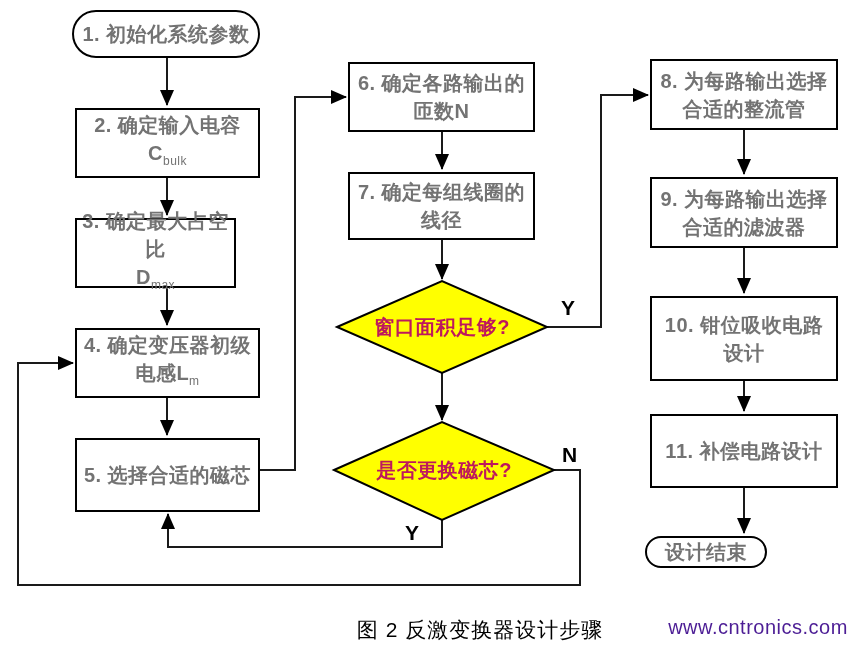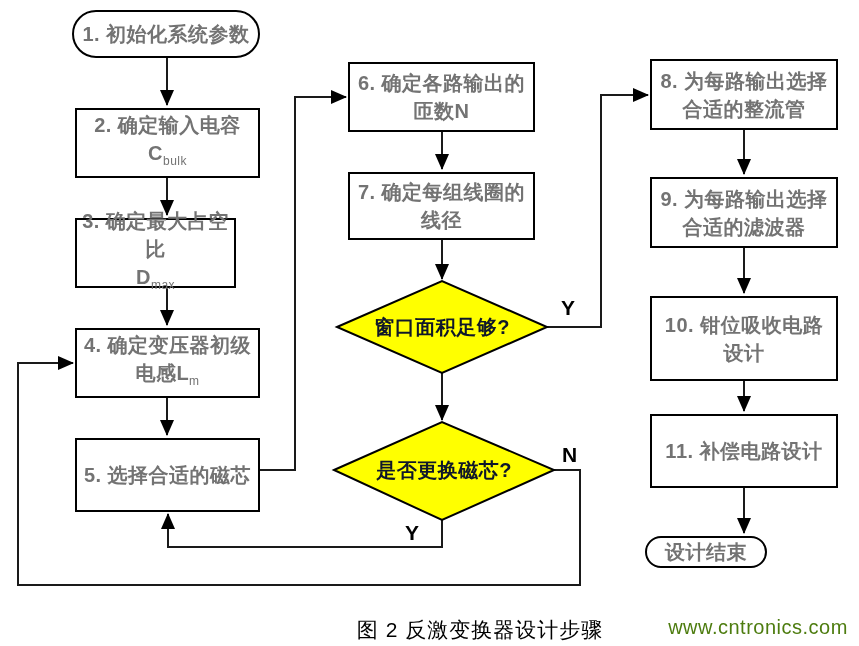--- a/index.html
+++ b/index.html
@@ -9,21 +9,21 @@
   }
   .wires{position:absolute;left:0;top:0;}
   .node{
     position:absolute;box-sizing:border-box;background:#ffffff;border:2px solid #000;
     display:flex;flex-direction:column;align-items:center;justify-content:center;
     font-weight:700;font-size:20px;line-height:28px;color:#737373;text-align:center;
     letter-spacing:0.5px;
   }
   .stadium{border-radius:26px;}
   .dtext{
-    position:absolute;font-weight:700;font-size:20px;color:#0f172a;text-align:center;
+    position:absolute;font-weight:700;font-size:20px;color:#be185d;text-align:center;
     letter-spacing:0.5px;
   }
   .elabel{
     position:absolute;font-weight:700;font-size:21px;color:#000;
     font-family:"Liberation Sans","DejaVu Sans",sans-serif;
   }
   sub{font-size:12px;font-weight:400;}
   .caption{
     position:absolute;left:280px;top:616px;width:400px;text-align:center;
     font-weight:400;font-size:21px;color:#000;letter-spacing:1px;
@@ -127,15 +127,15 @@
 
   <div class="node stadium" style="left:645px;top:536px;width:122px;height:32px">
     <span>设计结束</span>
   </div>
 
   <div class="elabel" style="left:561px;top:296px">Y</div>
   <div class="elabel" style="left:405px;top:521px">Y</div>
   <div class="elabel" style="left:562px;top:443px">N</div>
 
   <div class="caption">图 2 反激变换器设计步骤</div>
-  <div class="watermark" style="color: #4d7c0f;">www.cntronics.com</div>
+  <div class="watermark" style="color: #4c1d95;">www.cntronics.com</div>
 
 </div>
 
 </body></html>

